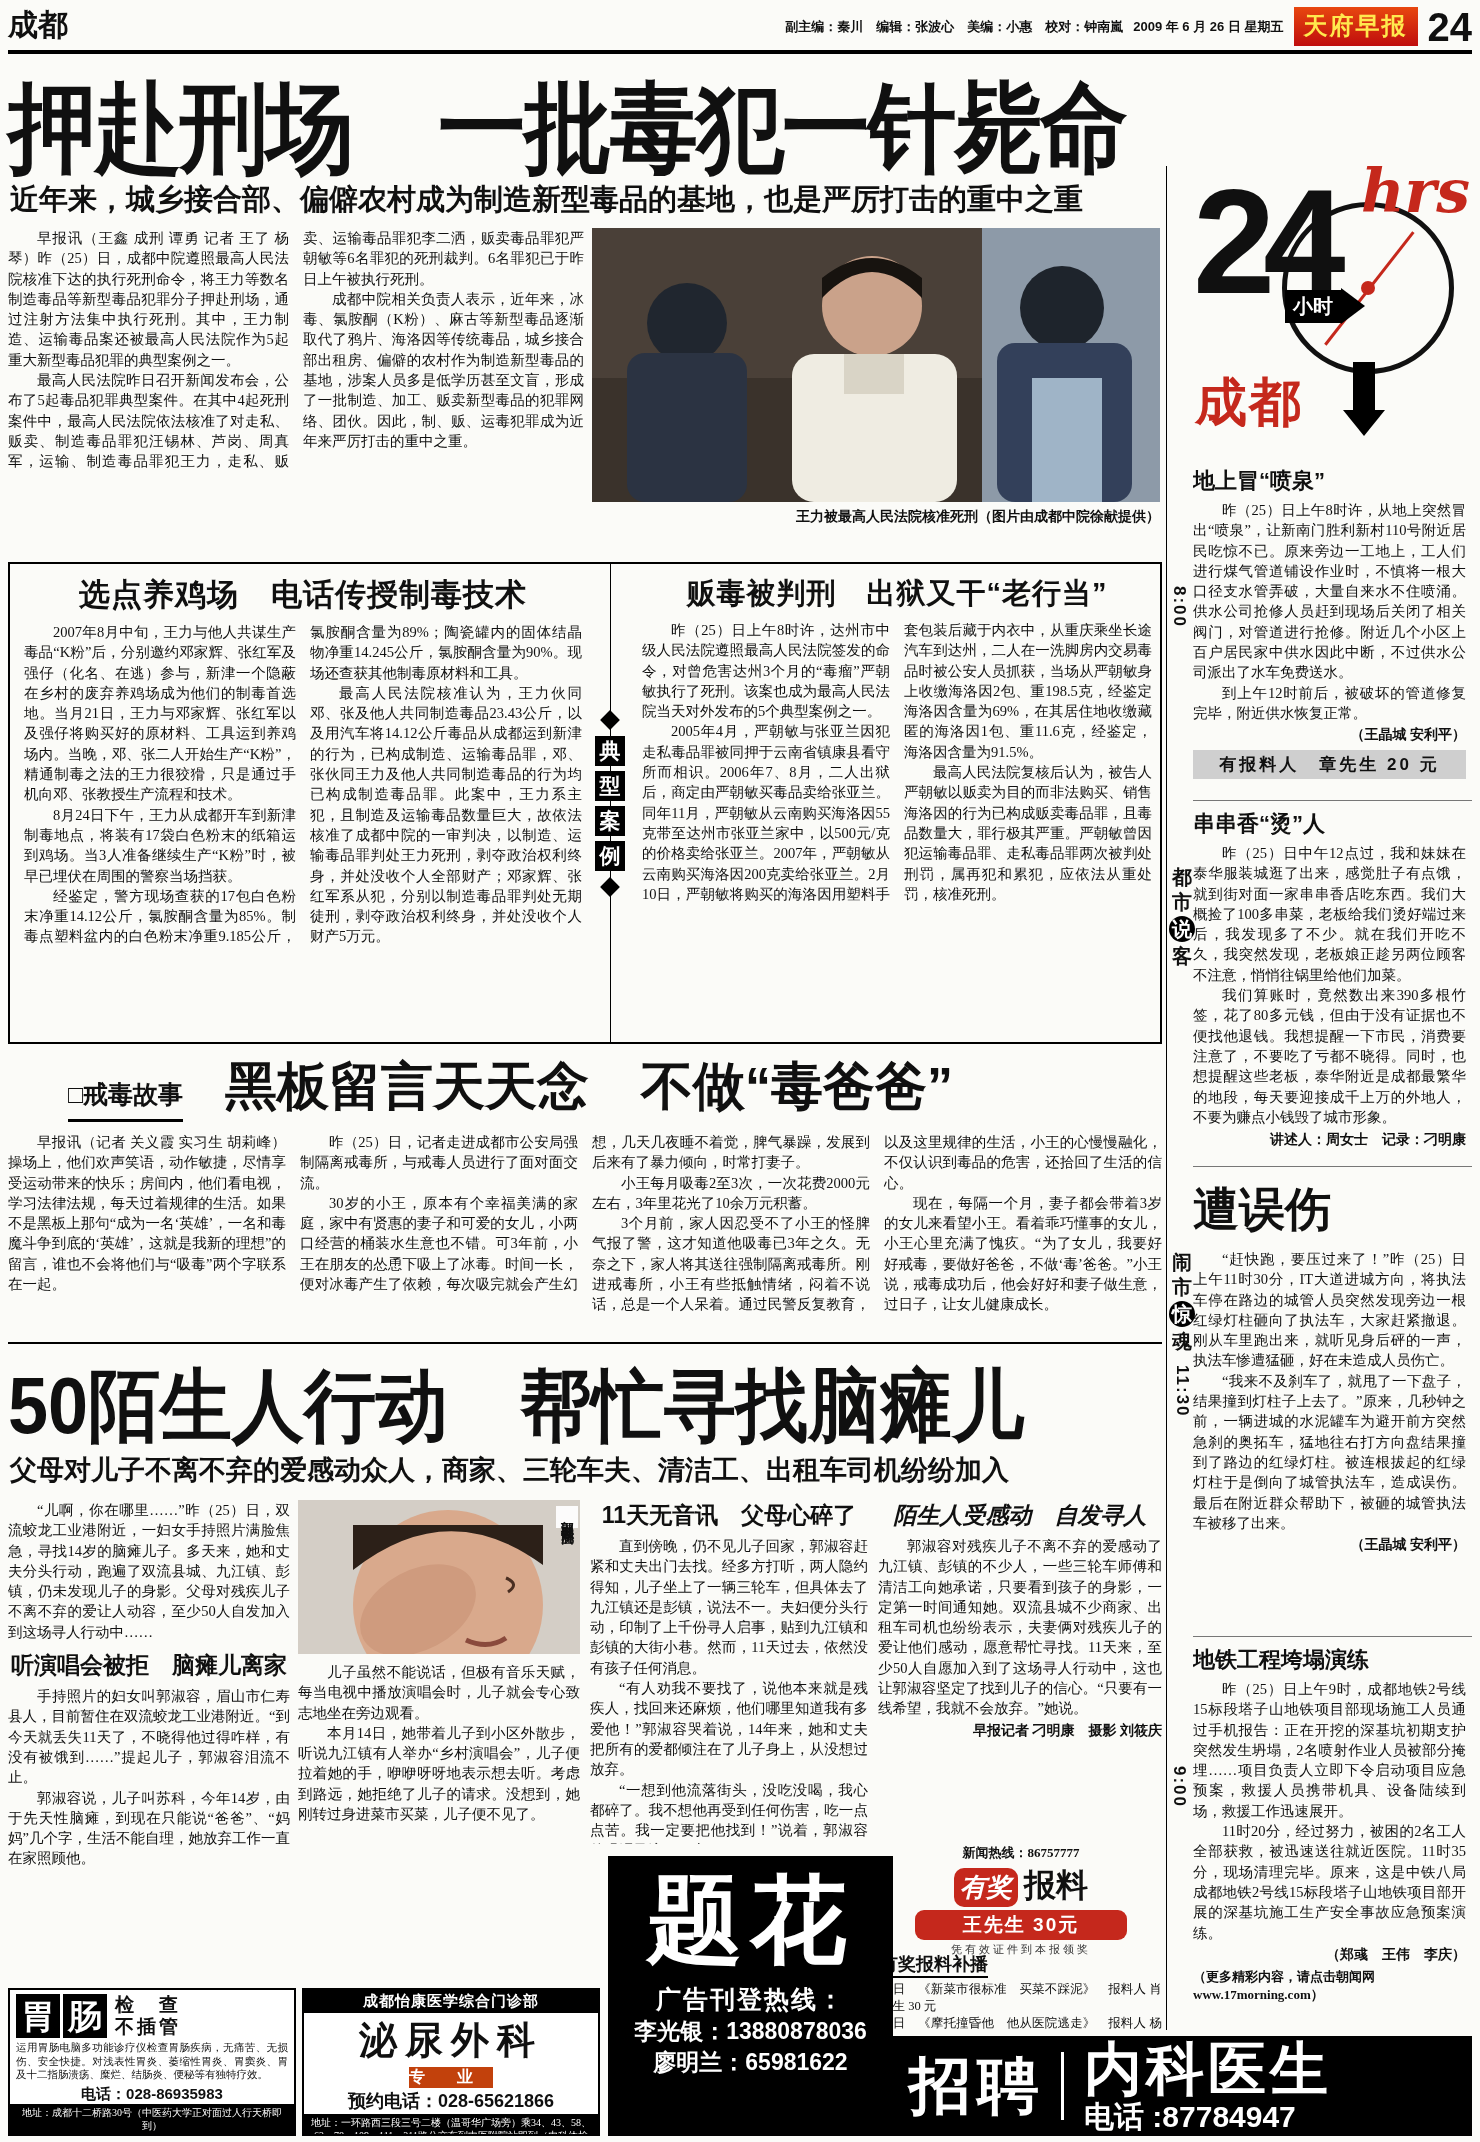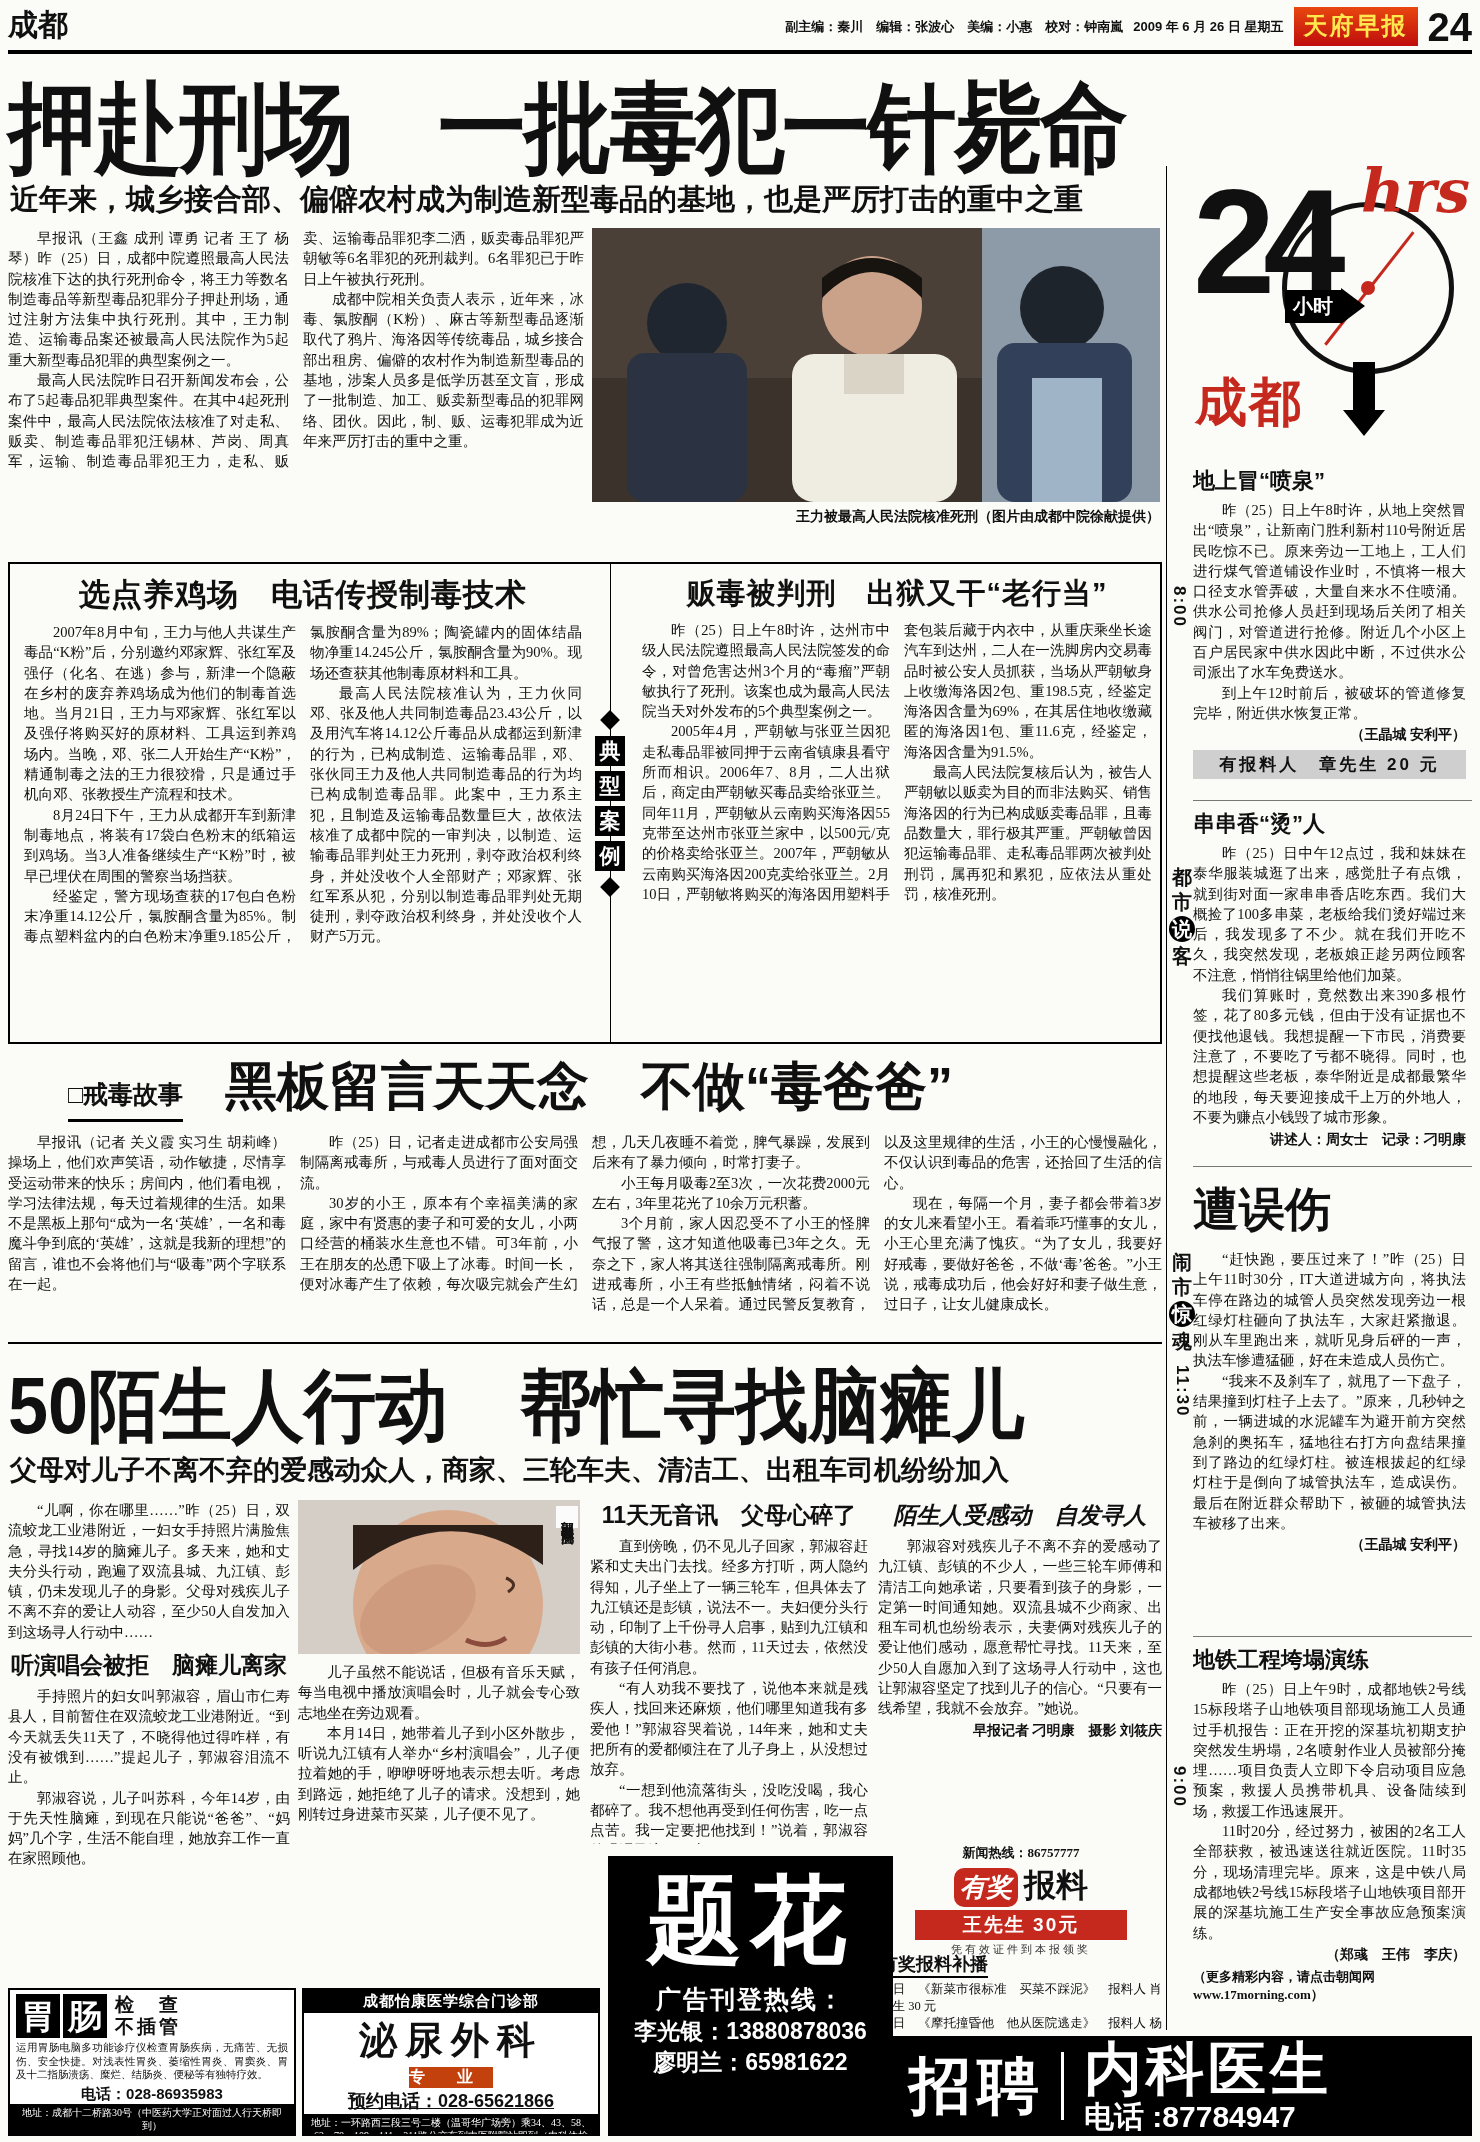--- a/index.html
+++ b/index.html
@@ -80,21 +80,21 @@
   .arrow-down .stem { width:22px; height:48px; background:#000; margin-left:10px; }
   .arrow-down .tip { width:0; height:0; border-top:26px solid #000; border-left:21px solid transparent; border-right:21px solid transparent; }
   .chengdu { position:absolute; left:2px; top:202px; color:#c5281c; font-size:52px; font-weight:900; letter-spacing:2px; }
 
   
   .tips { text-align:center; }
   .hotline { font-size:13px; font-weight:bold; }
   .tips-logo { display:flex; align-items:baseline; justify-content:center; gap:6px; margin:2px 0; }
   .tips-logo .yj { background:#c5281c; color:#fff; font-size:26px; font-weight:900; padding:2px 6px; border-radius:10px; font-style:italic; }
   .tips-logo .bl { font-size:32px; font-weight:900; }
-  .tips-bar { background:#c5281c; color:#fff; font-size:19px; font-weight:900; width:75%; margin:2px auto; padding:2px 0; letter-spacing:2px; }
+  .tips-bar { background:#c5281c; color:#fff; font-size:19px; font-weight:900; width:75%; margin:2px auto; padding:2px 0; letter-spacing:2px;border-radius:9px; }
   .tips-note { font-size:11px; letter-spacing:3px; color:#333; }
   .replay-title { font-size:18px; font-weight:900; border-bottom:2px solid #000; display:inline-block; margin-bottom:3px; }
   .replay-item { font-size:12.5px; line-height:1.35; text-align:justify; }
 
   .ad-black { background:#000; color:#fff; text-align:center; }
   .tihua-big { font-size:96px; font-weight:900; line-height:1.05; letter-spacing:8px; }
   .tihua-line { font-size:25px; font-weight:900; letter-spacing:2px; }
   .tihua-phone { font-size:23px; font-weight:900; }
 
   .ad-box { border:2px solid #000; background:#fff; overflow:hidden; }
@@ -102,21 +102,21 @@
   .wc-big { display:flex; gap:3px; }
   .wc-big span { background:#000; color:#fff; width:44px; height:44px; font-size:34px; font-weight:900; text-align:center; line-height:44px; }
   .wc-side { font-size:19px; font-weight:900; line-height:1.15; letter-spacing:3px; }
   .ad-small { font-size:10.5px; line-height:1.3; text-align:justify; padding:3px 6px; }
   .ad-phone { font-size:15px; font-weight:900; text-align:center; }
   .ad-addr { background:#000; color:#fff; font-size:10px; line-height:1.3; padding:2px 5px; text-align:center; }
 
   .mn-head { background:#000; color:#fff; font-size:15px; font-weight:bold; text-align:center; padding:2px 0; letter-spacing:1px; }
   .mn-big { font-size:38px; font-weight:900; text-align:center; letter-spacing:8px; margin-top:2px; }
   .mn-tag { display:block; width:84px; margin:1px auto; background:#c2410c; color:#fff; font-size:16px; font-weight:bold; text-align:left; letter-spacing:8px; }
-  .mn-phone { font-size:18px; font-weight:900; text-align:center; margin:1px 0;text-decoration:underline; }
+  .mn-phone { font-size:18px; font-weight:900; text-align:center; margin:1px 0; }
 
   .zp { display:flex; align-items:center; gap:20px; padding:4px 16px; text-align:left; }
   .zp-tag { font-size:62px; font-weight:900; letter-spacing:6px; border-right:3px solid #fff; padding-right:16px; line-height:1.1; }
   .zp-main { line-height:1; }
   .zp-big { font-size:58px; font-weight:900; letter-spacing:4px; }
   .zp-phone { font-size:30px; font-weight:900; margin-top:4px; }
 
   .photo-frame { position:relative; background:#777; overflow:hidden; }
   .vcap { position:absolute; top:6px; right:2px; writing-mode:vertical-rl; background:rgba(255,255,255,.92);
           font-size:13px; font-weight:bold; padding:4px 2px; letter-spacing:2px; }

